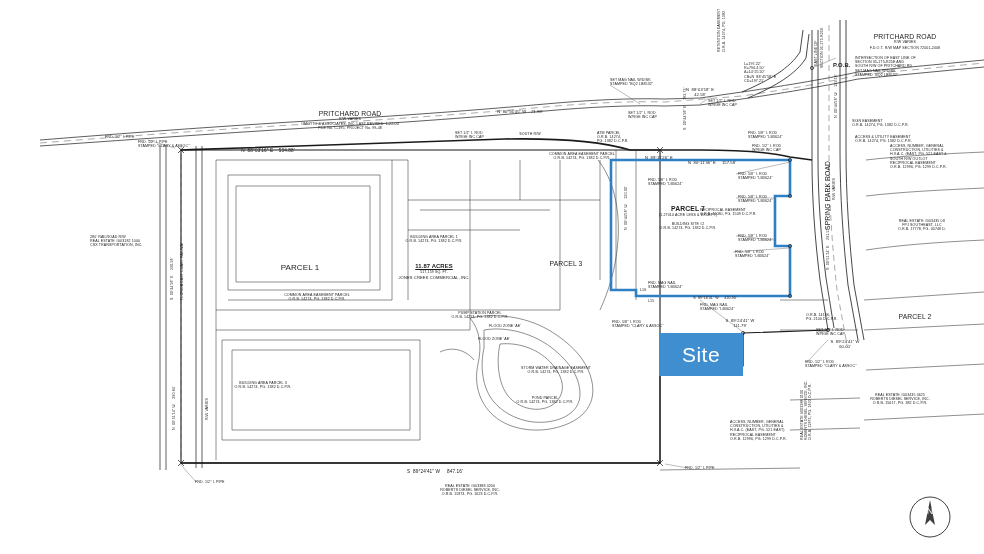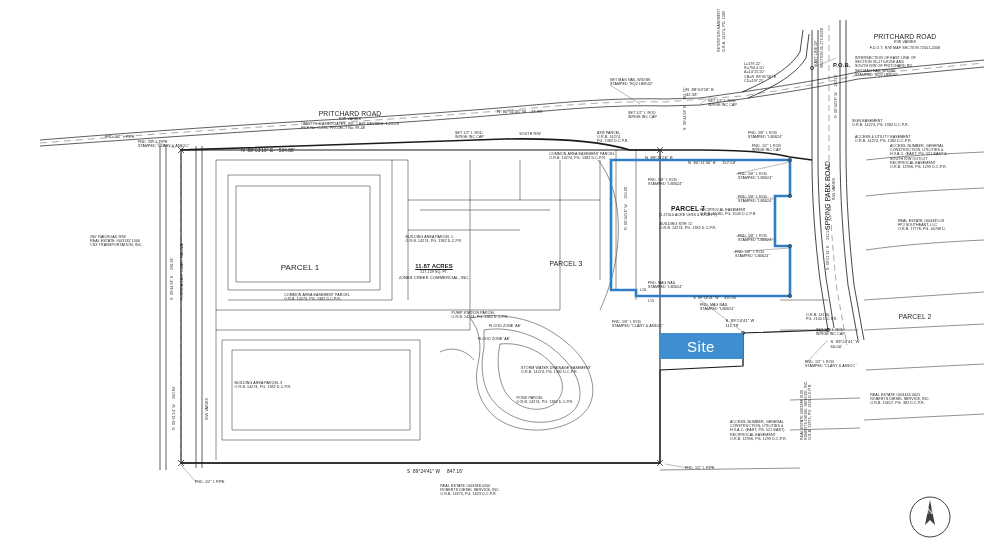--- a/index.html
+++ b/index.html
@@ -15,39 +15,39 @@
     position:absolute; left:0; top:0; width:984px; height:554px;
   }
   .lbl {
     position:absolute;
     font-family: "Liberation Sans", sans-serif;
     color:#1a1a1a;
     white-space:pre;
     line-height:1.18;
     letter-spacing:0.1px;
   }
-  .c { transform:translateX(-50%); }
+  .c { text-align:center; transform:translateX(-50%); }
   .l { text-align:left; }
   .t4 { font-size:3.6px; }
   .t45{ font-size:4.1px; }
   .t5 { font-size:4.7px; }
   .t6 { font-size:5.9px; }
   .t7 { font-size:6.8px; }
   .t8 { font-size:8px; }
   .b { font-weight:bold; }
   .u { text-decoration:underline; }
   .rot90 { transform-origin:0 0; }
   .site-box {
     position:absolute;
     background:#3f8fd0;
     color:#ffffff;
-    font-size:15px;
+    font-size:21px;
     letter-spacing:0.5px;
     display:flex; align-items:center; justify-content:center;
-    left:659px; top:333px; width:84px; height:26px;
+    left:659px; top:333px; width:84px; height:43px;
   }
   .compass {
     position:absolute; left:905px; top:492px; width:50px; height:50px;
   }
 </style>
 </head>
 <body>
 
 <svg id="plat" viewBox="0 0 984 554">
 

